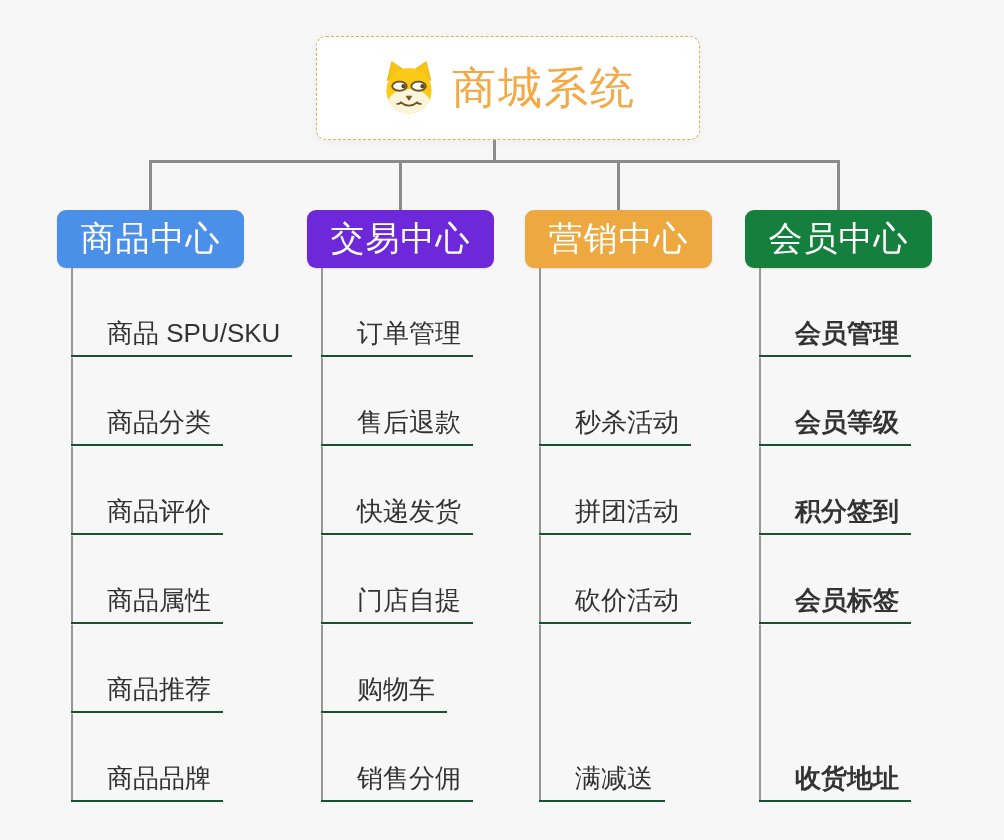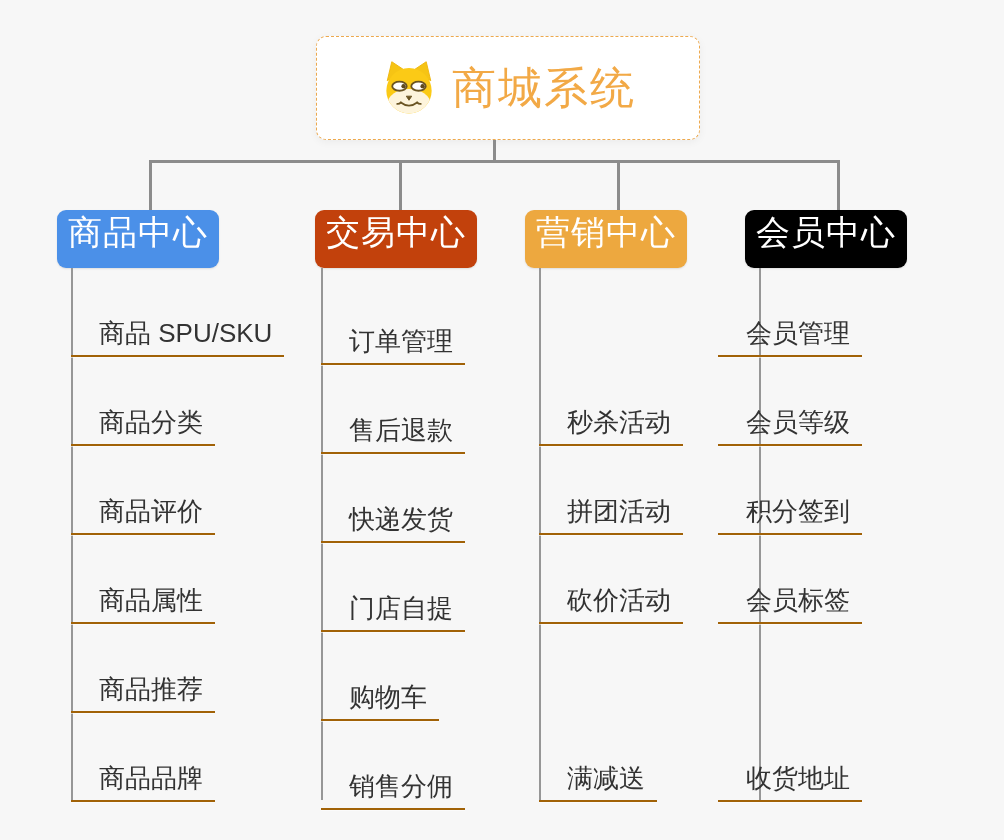--- a/index.html
+++ b/index.html
@@ -47,53 +47,54 @@
   .drop.d2 { left: 617px; } .drop.d3 { left: 837px; }
 
   .spine { position: absolute; top: 268px; width: 2px; height: 532px; background: #979797; }
   .spine.s0 { left: 71px; }  .spine.s1 { left: 321px; }
   .spine.s2 { left: 539px; } .spine.s3 { left: 759px; }
 
   
   .branch {
     position: absolute;
     top: 210px;
-    width: 162px; height: 58px;
+    width: 187px; height: 58px;
     border-radius: 9px;
     color: #ffffff;
     font-size: 34px;
     display: flex;
+    align-items: center;
     justify-content: center;
     letter-spacing: 1px;
     box-shadow: 0 1px 2px rgba(0,0,0,0.10);
     white-space: nowrap;
   }
   .branch.b0 { left: 57px;  background: #4b90e8; }
-  .branch.b1 { left: 315px; background: #c2410c; }
+  .branch.b1 { left: 307px; background: #6d28d9; }
   .branch.b2 { left: 525px; background: #eda83f; }
-  .branch.b3 { left: 745px; background: #000000; }
+  .branch.b3 { left: 745px; background: #15803d; }
 
   
   .leaf {
     position: absolute;
     height: 40px;
     box-sizing: content-box;
-    padding: 0 12px 0 28px;
-    border-bottom: 2px solid #a16207;
+    padding: 0 12px 0 36px;
+    border-bottom: 2px solid #14532d;
     display: flex;
     align-items: flex-end;
     padding-bottom: 4px;
     height: 36px;
     font-size: 26px;
     color: #333333;
     white-space: nowrap;
     box-shadow: 0 1px 0 rgba(255,255,255,0.55);
   }
-  .leaf.c0 { left: 71px; }  .leaf.c1 { left: 321px; margin-top: 8px; }
-  .leaf.c2 { left: 539px; } .leaf.c3 { left: 718px; }
+  .leaf.c0 { left: 71px; }  .leaf.c1 { left: 321px; }
+  .leaf.c2 { left: 539px; } .leaf.c3 { left: 759px; font-weight: bold; }
   .leaf.r0 { top: 315px; } .leaf.r1 { top: 404px; }
   .leaf.r2 { top: 493px; } .leaf.r3 { top: 582px; }
   .leaf.r4 { top: 671px; } .leaf.r5 { top: 760px; }
 </style>
 </head>
 <body>
 
 <div class="canvas">
 
   <div class="root-node">

